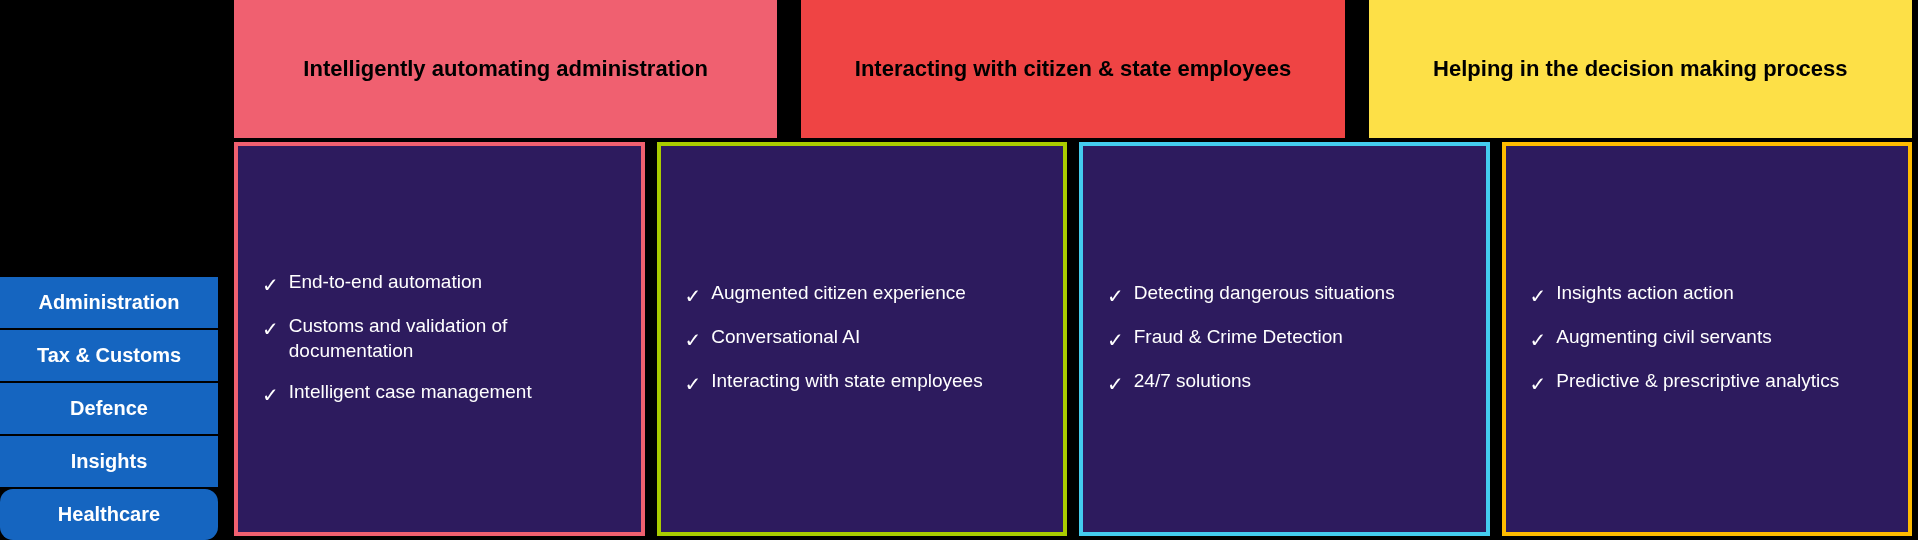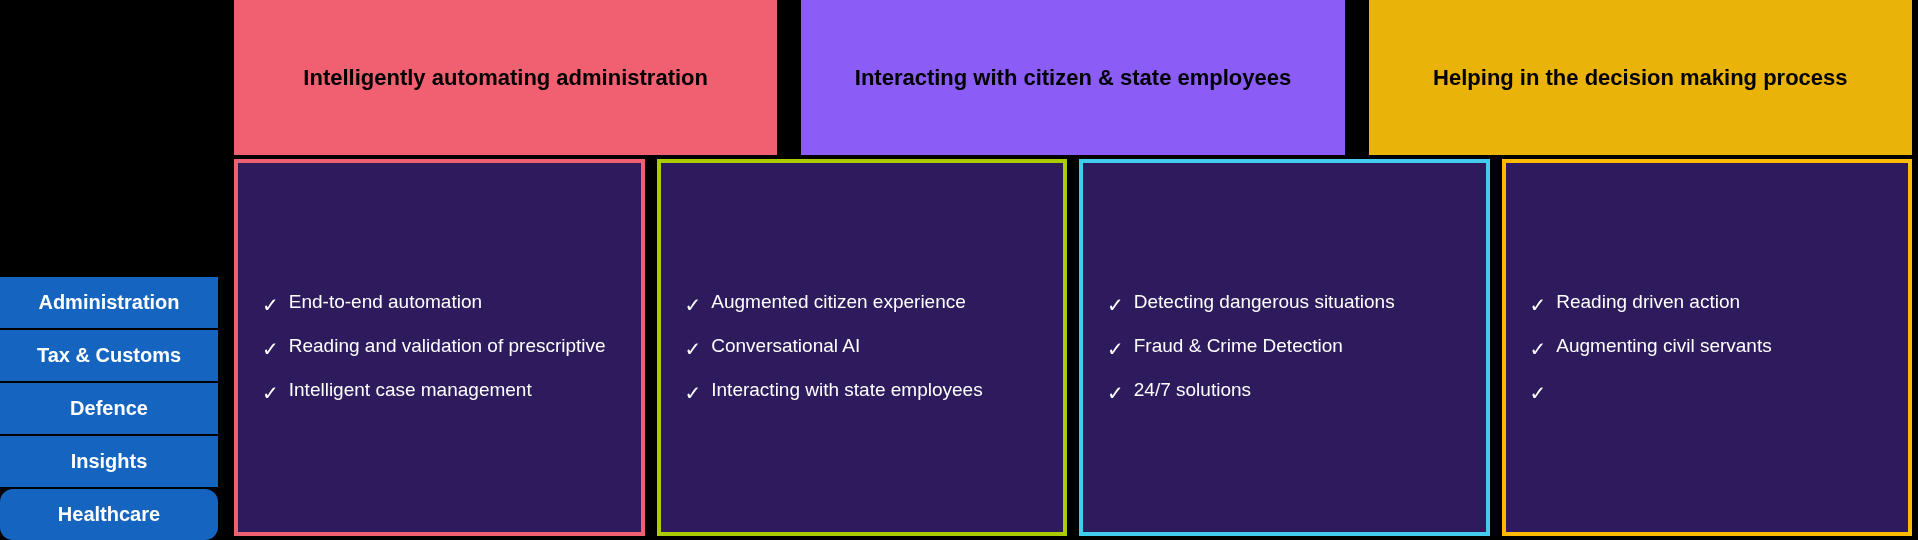--- a/index.html
+++ b/index.html
@@ -45,42 +45,42 @@
       flex: 1;
       display: flex;
       flex-direction: column;
       background: #000;
     }
 
     
     .header-row {
       display: flex;
       flex-direction: row;
-      height: 155px;
+      height: 138px;
       margin-left: 10px;
       gap: 12px;
     }
 
     .header-cell {
       flex: 1;
       display: flex;
       align-items: center;
       justify-content: center;
       text-align: center;
       font-size: 22px;
       font-weight: bold;
       color: #000;
       padding: 10px 15px;
       margin: 0 6px;
     }
 
     .header-cell.pink { background: #F06070; }
-    .header-cell.green { background: #8b5cf6; }
+    .header-cell.green { background: #ef4444; }
     .header-cell.cyan { background: #44CCEE; }
-    .header-cell.yellow { background: #eab308; }
+    .header-cell.yellow { background: #fde047; }
 
     
     .content-row {
       display: flex;
       flex-direction: row;
       flex: 1;
       margin-left: 10px;
       margin-top: 4px;
       margin-bottom: 4px;
     }
@@ -141,21 +141,21 @@
       <div class="header-cell yellow">Helping in the decision making process</div>
     </div>
   <div class="content-row">
   <div class="content-cell border-pink">
         <div class="bullet-item">
           <span class="check-mark">✓</span>
           <span class="bullet-text">End-to-end automation</span>
         </div>
         <div class="bullet-item">
           <span class="check-mark">✓</span>
-          <span class="bullet-text">Reading and validation of prescriptive</span>
+          <span class="bullet-text">Customs and validation of documentation</span>
         </div>
         <div class="bullet-item">
           <span class="check-mark">✓</span>
           <span class="bullet-text">Intelligent case management</span>
         </div>
       </div>
       <div class="content-cell border-green">
         <div class="bullet-item">
           <span class="check-mark">✓</span>
           <span class="bullet-text">Augmented citizen experience</span>
@@ -179,24 +179,25 @@
           <span class="bullet-text">Fraud &amp; Crime Detection</span>
         </div>
         <div class="bullet-item">
           <span class="check-mark">✓</span>
           <span class="bullet-text">24/7 solutions</span>
         </div>
       </div>
       <div class="content-cell border-yellow">
         <div class="bullet-item">
           <span class="check-mark">✓</span>
-          <span class="bullet-text">Reading driven action</span>
+          <span class="bullet-text">Insights action action</span>
         </div>
         <div class="bullet-item">
           <span class="check-mark">✓</span>
           <span class="bullet-text">Augmenting civil servants</span>
         </div>
         <div class="bullet-item">
           <span class="check-mark">✓</span>
+          <span class="bullet-text">Predictive &amp; prescriptive analytics</span>
         </div>
       </div>
     </div>
 </div>
 
 </body></html>

